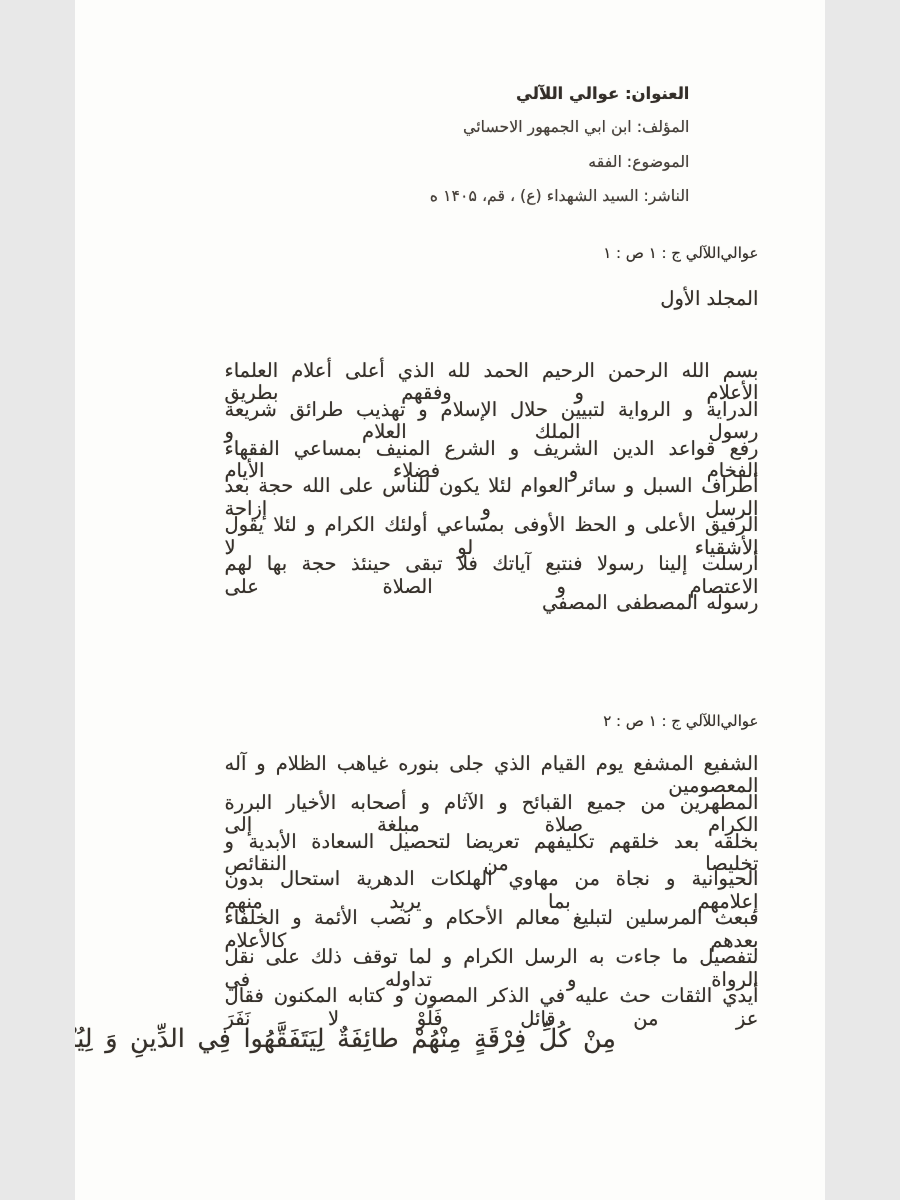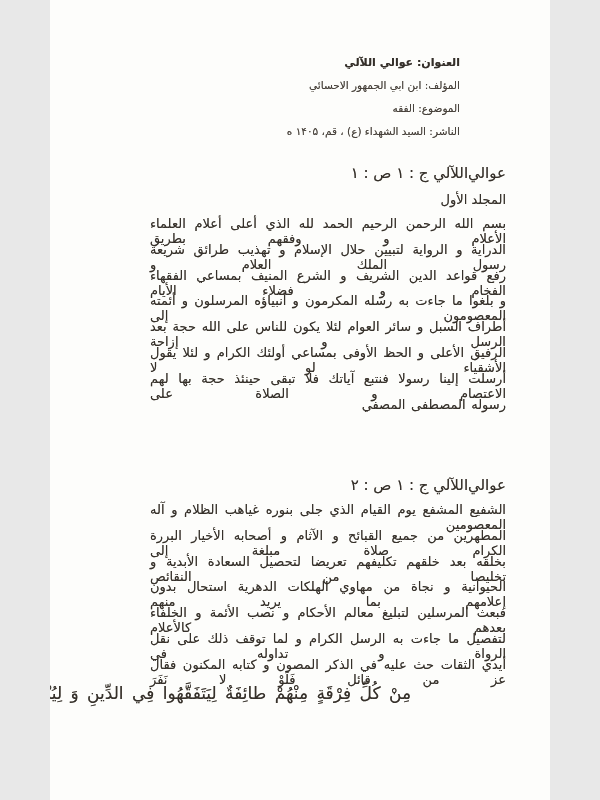--- a/index.html
+++ b/index.html
@@ -14,30 +14,30 @@
     overflow:hidden;
     text-shadow:0 0 .5px rgba(70,60,50,.55);
   }
   .meta{
     position:absolute;top:51px;right:90px;
     text-align:right;font-size:10.5px;line-height:23px;color:#46403a;
   }
   .meta-line--title{font-weight:bold;font-size:11px;color:#332e29;}
   .marker{
     position:absolute;right:44px;
-    font-size:15px;color:#35302a;white-space:nowrap;
+    font-size:10px;color:#35302a;white-space:nowrap;
   }
   .marker-1{top:164px;}
   .marker-2{top:476px;}
   .heading{
     position:absolute;top:192px;right:44px;
     font-size:13px;
   }
   .para{position:absolute;right:44px;left:100px;}
-  .para-1{top:216px;}
+  .para-1{top:240px;}
   .para-2{top:502px;}
   .line{
     height:25.8px;
     font-size:13px;
     text-align:justify;
     text-align-last:justify;
     word-spacing:1.5px;
     overflow:visible;
   }
   .line--end{
@@ -64,21 +64,20 @@
   </div>
 
   <div class="marker marker-1">عوالي‌اللآلي ج : ١ ص : ١</div>
 
   <div class="heading">المجلد الأول</div>
 
   <div class="para para-1">
     <div class="line">بسم الله الرحمن الرحيم الحمد لله الذي أعلى أعلام العلماء الأعلام و وفقهم بطريق</div>
     <div class="line">الدراية و الرواية لتبيين حلال الإسلام و تهذيب طرائق شريعة رسول الملك العلام و</div>
     <div class="line">رفع قواعد الدين الشريف و الشرع المنيف بمساعي الفقهاء الفخام و فضلاء الأيام</div>
-    <div class="line">و بلغوا ما جاءت به رسله المكرمون و أنبياؤه المرسلون و أئمته المعصومون إلى</div>
     <div class="line">أطراف السبل و سائر العوام لئلا يكون للناس على الله حجة بعد الرسل و إزاحة</div>
     <div class="line">الرفيق الأعلى و الحظ الأوفى بمساعي أولئك الكرام و لئلا يقول الأشقياء لو لا</div>
     <div class="line">أرسلت إلينا رسولا فنتبع آياتك فلا تبقى حينئذ حجة بها لهم الاعتصام و الصلاة على</div>
     <div class="line line--end">رسوله المصطفى المصفي</div>
   </div>
 
   <div class="marker marker-2">عوالي‌اللآلي ج : ١ ص : ٢</div>
 
   <div class="para para-2">
     <div class="line">الشفيع المشفع يوم القيام الذي جلى بنوره غياهب الظلام و آله المعصومين</div>

